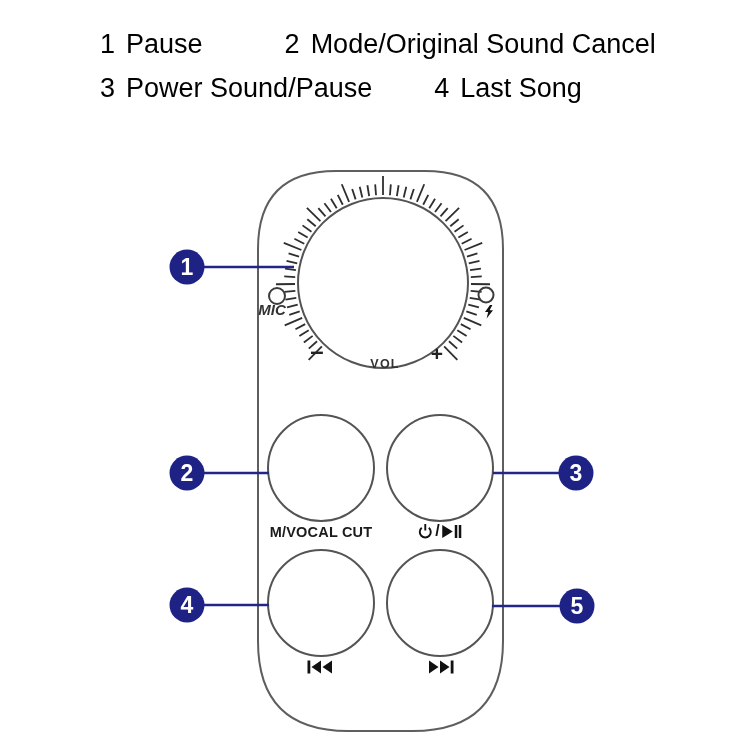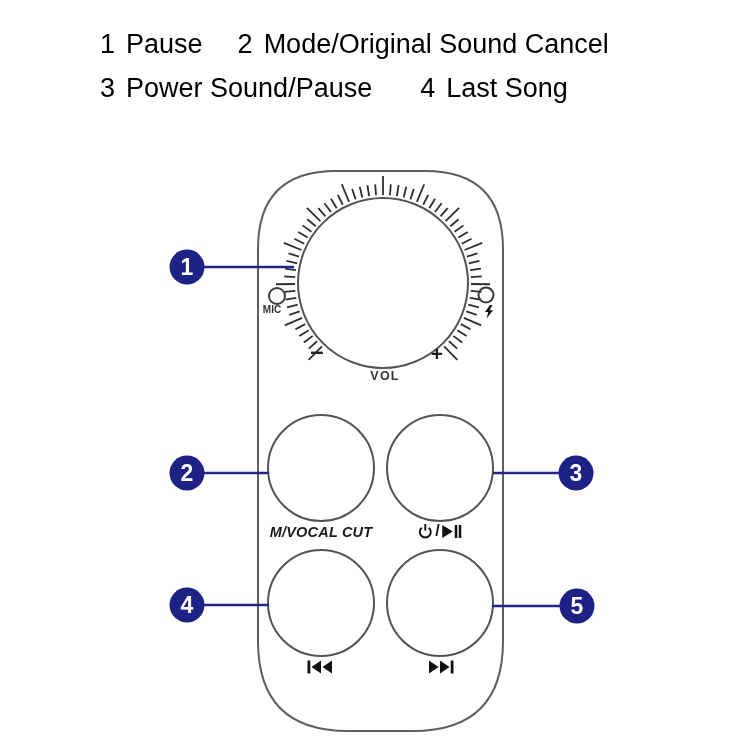--- a/index.html
+++ b/index.html
@@ -3,42 +3,42 @@
 <meta charset="utf-8">
 <style>
   html,body{margin:0;padding:0;background:#fff;}
   .stage{position:relative;width:750px;height:750px;background:#ffffff;
          font-family:"Liberation Sans",sans-serif;overflow:hidden;}
 
   
   .legend{position:absolute;left:100px;top:22px;font-size:27px;color:#000;
           line-height:44px;white-space:nowrap;}
   .legend .num{margin-right:11px;}
-  .legend .gap1{margin-left:35px;}
-  .legend .gap2{margin-left:48px;}
+  .legend .gap1{margin-left:82px;}
+  .legend .gap2{margin-left:62px;}
 
   
   svg.overlay{position:absolute;left:0;top:0;}
   .outline{fill:none;stroke:#5e5e5e;stroke-width:2;}
   .btn-circle{fill:none;stroke:#545454;stroke-width:2;}
   .tick{stroke:#2e2e2e;stroke-width:1.8;stroke-linecap:butt;}
   .small-circle{fill:none;stroke:#3c3c3c;stroke-width:2;}
   .callout-line{stroke:var(--callout,#22258a);stroke-width:2.4;}
   .glyph{fill:#111;}
 
   
   .badge{position:absolute;width:35px;height:35px;border-radius:50%;
          background:var(--badge,#1e2285);color:#fff;display:flex;
          align-items:center;justify-content:center;font-size:23px;
          font-weight:bold;transform:translate(-50%,-50%);}
 
   
   .devlabel{position:absolute;transform:translate(-50%,-50%);color:#1d1d1d;
             white-space:nowrap;}
-  .mic-label{font-size:10px;font-weight:700;color:#333;}
+  .mic-label{font-size:15px;font-weight:700;color:#333;font-style:italic;}
   .vol-label{font-size:12.5px;font-weight:700;letter-spacing:1.2px;color:#333;}
   .minus-label{font-size:24px;font-weight:700;color:#222;}
   .plus-label{font-size:21px;font-weight:700;color:#222;}
   .mode-label{font-size:14.5px;font-weight:600;letter-spacing:.2px;color:#1b1b1b;}
   .power-label{display:flex;align-items:center;gap:2px;font-size:16px;
                font-weight:700;color:#111;}
   .icon-wrap{display:inline-flex;align-items:center;}
 </style>
 </head>
 <body>
@@ -141,22 +141,22 @@
 
   <div class="badge" style="left:187px;top:267px;">1</div>
   <div class="badge" style="left:187px;top:473px;">2</div>
   <div class="badge" style="left:576px;top:473px;">3</div>
   <div class="badge" style="left:187px;top:605px;">4</div>
   <div class="badge" style="left:577px;top:606px;">5</div>
 
   <div class="devlabel mic-label" style="left:272px;top:309px;">MIC</div>
   <div class="devlabel minus-label" style="left:317px;top:351px;">–</div>
   <div class="devlabel plus-label" style="left:437px;top:354px;">+</div>
-  <div class="devlabel vol-label" style="left:385px;top:376px;">VOL</div>
-  <div class="devlabel mode-label" style="left:321px;top:532px;font-style:italic;">M/VOCAL CUT</div>
+  <div class="devlabel vol-label" style="left:385px;top:364px;">VOL</div>
+  <div class="devlabel mode-label" style="left:321px;top:532px;">M/VOCAL CUT</div>
 
   <div class="devlabel power-label" style="left:440px;top:531px;">
     <span class="icon-wrap">
       <svg width="16" height="16" viewBox="0 0 16 16">
         <path d="M 4.46 4.79 A 5.5 5.5 0 1 0 11.54 4.79" fill="none" stroke="#111" stroke-width="1.9"></path>
         <line x1="8" y1="1" x2="8" y2="7.5" stroke="#111" stroke-width="1.9"></line>
       </svg>
     </span>
     <span>/</span>
     <span class="icon-wrap">

